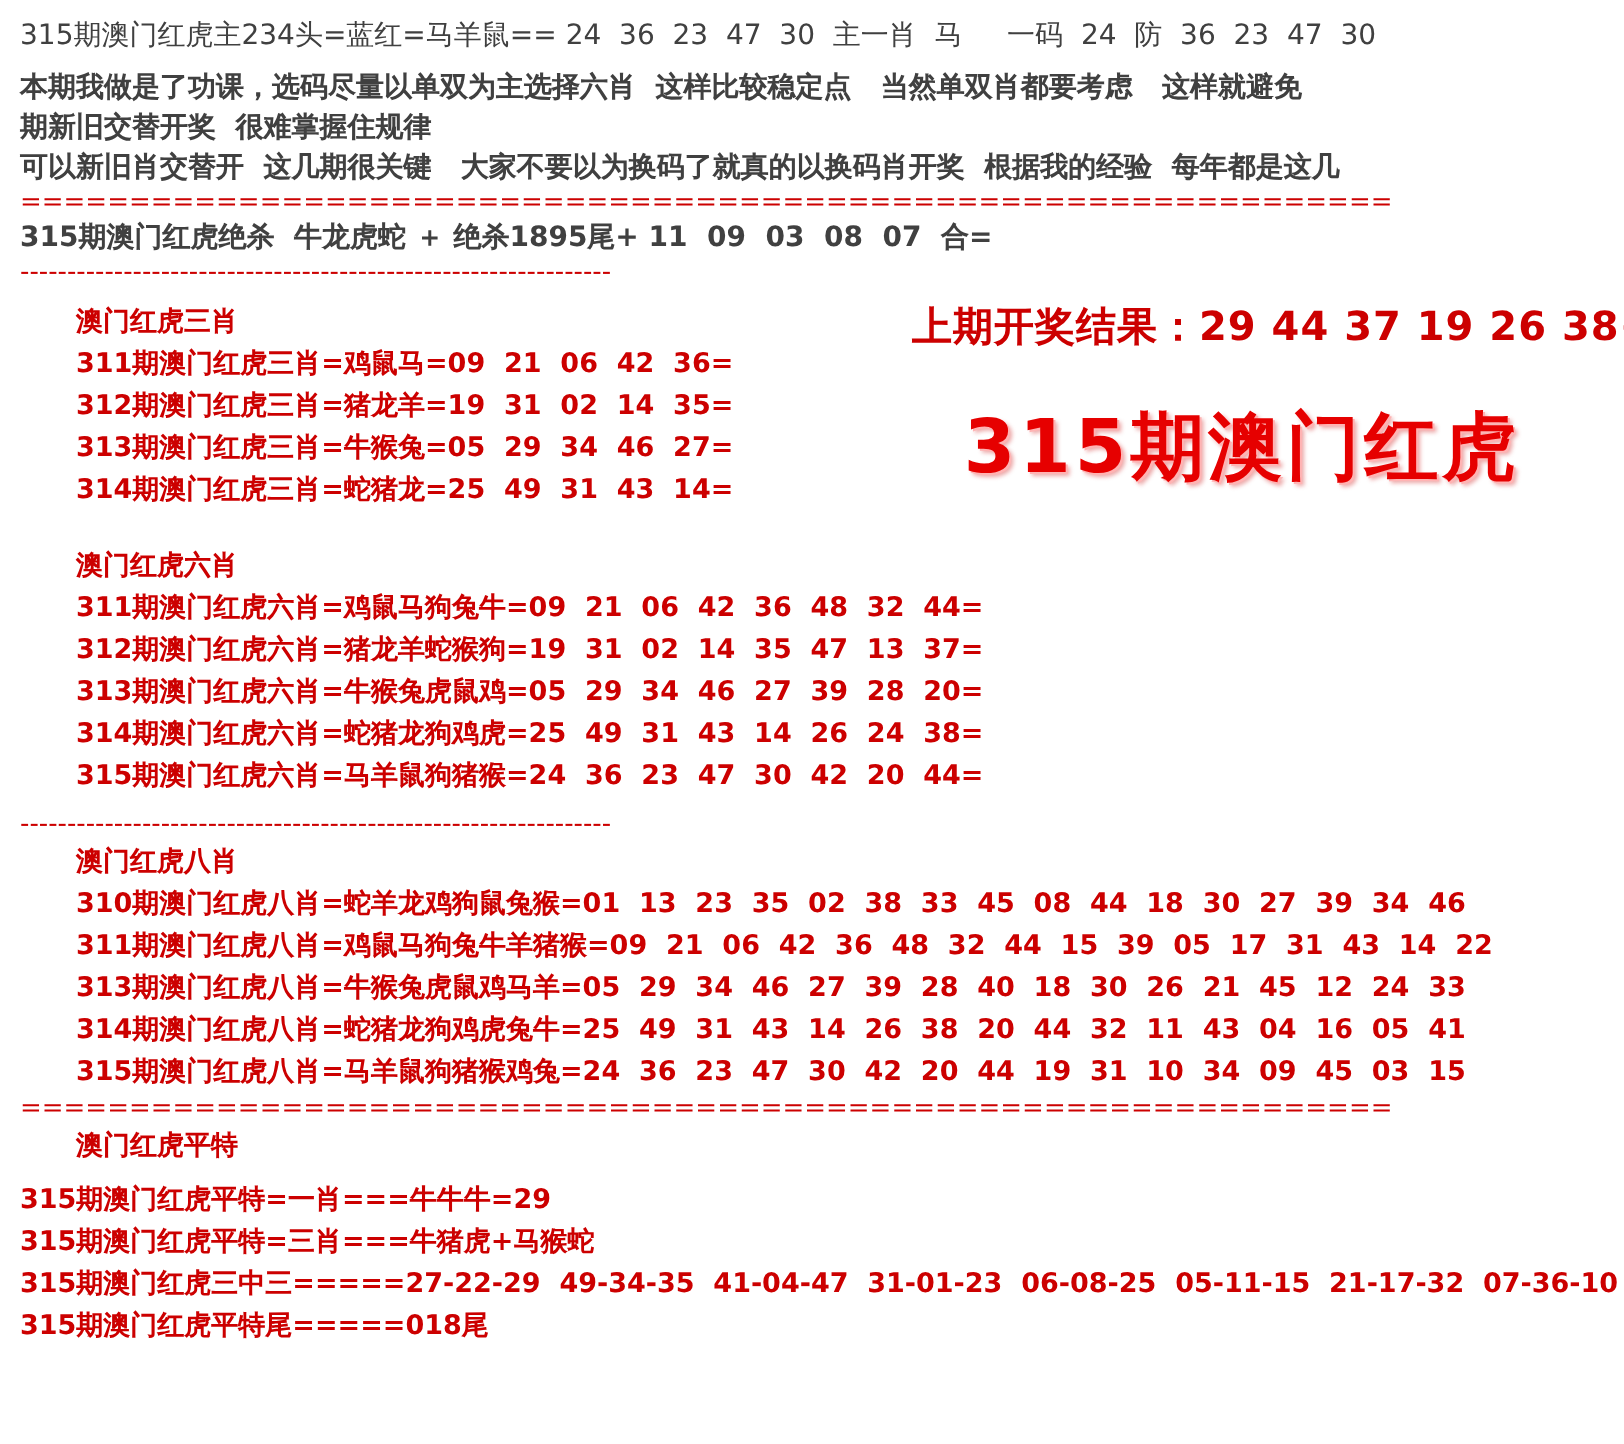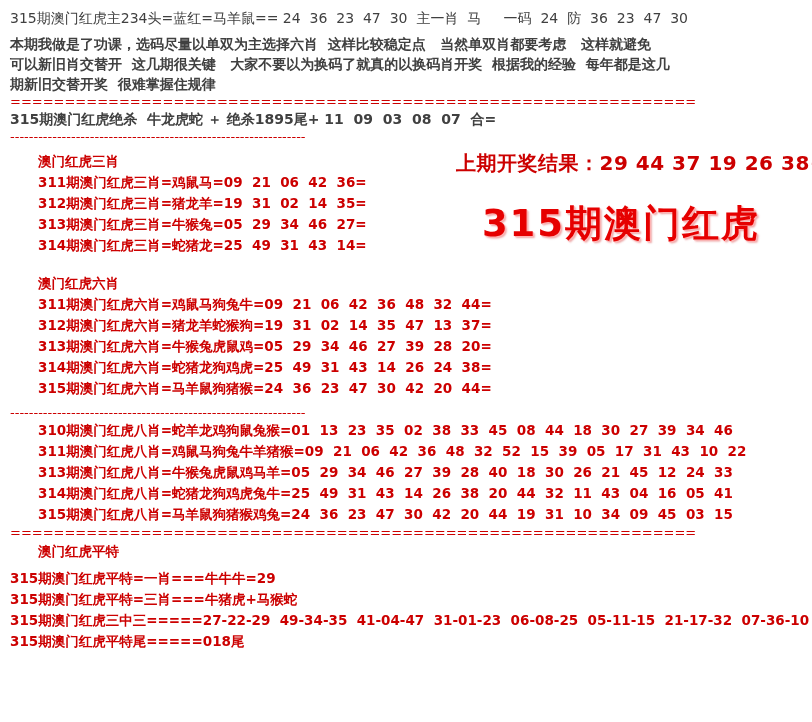--- a/index.html
+++ b/index.html
@@ -87,22 +87,22 @@
 </head>
 <body>
 
 <div class="page">
 
   <div class="line">315期澳门红虎主234头=蓝红=马羊鼠== 24  36  23  47  30  主一肖  马     一码  24  防  36  23  47  30</div>
 
   <div class="gap-sm"></div>
 
   <div class="line bold">本期我做是了功课，选码尽量以单双为主选择六肖  这样比较稳定点   当然单双肖都要考虑   这样就避免</div>
+  <div class="line bold">期新旧交替开奖  很难掌握住规律</div>
   <div class="line bold">可以新旧肖交替开  这几期很关键   大家不要以为换码了就真的以换码肖开奖  根据我的经验  每年都是这几</div>
-  <div class="line bold">期新旧交替开奖  很难掌握住规律</div>
 
   <div class="rule">===============================================================</div>
 
   <div class="line bold">315期澳门红虎绝杀  牛龙虎蛇 ＋ 绝杀1895尾+ 11  09  03  08  07  合=</div>
 
   <div class="rule">---------------------------------------------------------------</div>
 
   <div class="gap-sm"></div>
 
   <div class="section-head">澳门红虎三肖</div>
@@ -116,22 +116,23 @@
   <div class="section-head">澳门红虎六肖</div>
   <div class="row bold indent">311期澳门红虎六肖=鸡鼠马狗兔牛=09  21  06  42  36  48  32  44=</div>
   <div class="row bold indent">312期澳门红虎六肖=猪龙羊蛇猴狗=19  31  02  14  35  47  13  37=</div>
   <div class="row bold indent">313期澳门红虎六肖=牛猴兔虎鼠鸡=05  29  34  46  27  39  28  20=</div>
   <div class="row bold indent">314期澳门红虎六肖=蛇猪龙狗鸡虎=25  49  31  43  14  26  24  38=</div>
   <div class="row bold indent">315期澳门红虎六肖=马羊鼠狗猪猴=24  36  23  47  30  42  20  44=</div>
 
   <div class="gap-sm"></div>
   <div class="rule">---------------------------------------------------------------</div>
 
+  <div class="section-head">澳门红虎八肖</div>
   <div class="row bold indent">310期澳门红虎八肖=蛇羊龙鸡狗鼠兔猴=01  13  23  35  02  38  33  45  08  44  18  30  27  39  34  46</div>
-  <div class="row bold indent">311期澳门红虎八肖=鸡鼠马狗兔牛羊猪猴=09  21  06  42  36  48  32  52  15  39  05  17  31  43  10  22</div>
+  <div class="row bold indent">311期澳门红虎八肖=鸡鼠马狗兔牛羊猪猴=09  21  06  42  36  48  32  44  15  39  05  17  31  43  14  22</div>
   <div class="row bold indent">313期澳门红虎八肖=牛猴兔虎鼠鸡马羊=05  29  34  46  27  39  28  40  18  30  26  21  45  12  24  33</div>
   <div class="row bold indent">314期澳门红虎八肖=蛇猪龙狗鸡虎兔牛=25  49  31  43  14  26  38  20  44  32  11  43  04  16  05  41</div>
   <div class="row bold indent">315期澳门红虎八肖=马羊鼠狗猪猴鸡兔=24  36  23  47  30  42  20  44  19  31  10  34  09  45  03  15</div>
 
   <div class="rule">===============================================================</div>
 
   <div class="section-head">澳门红虎平特</div>
 
   <div class="gap-sm"></div>
 

